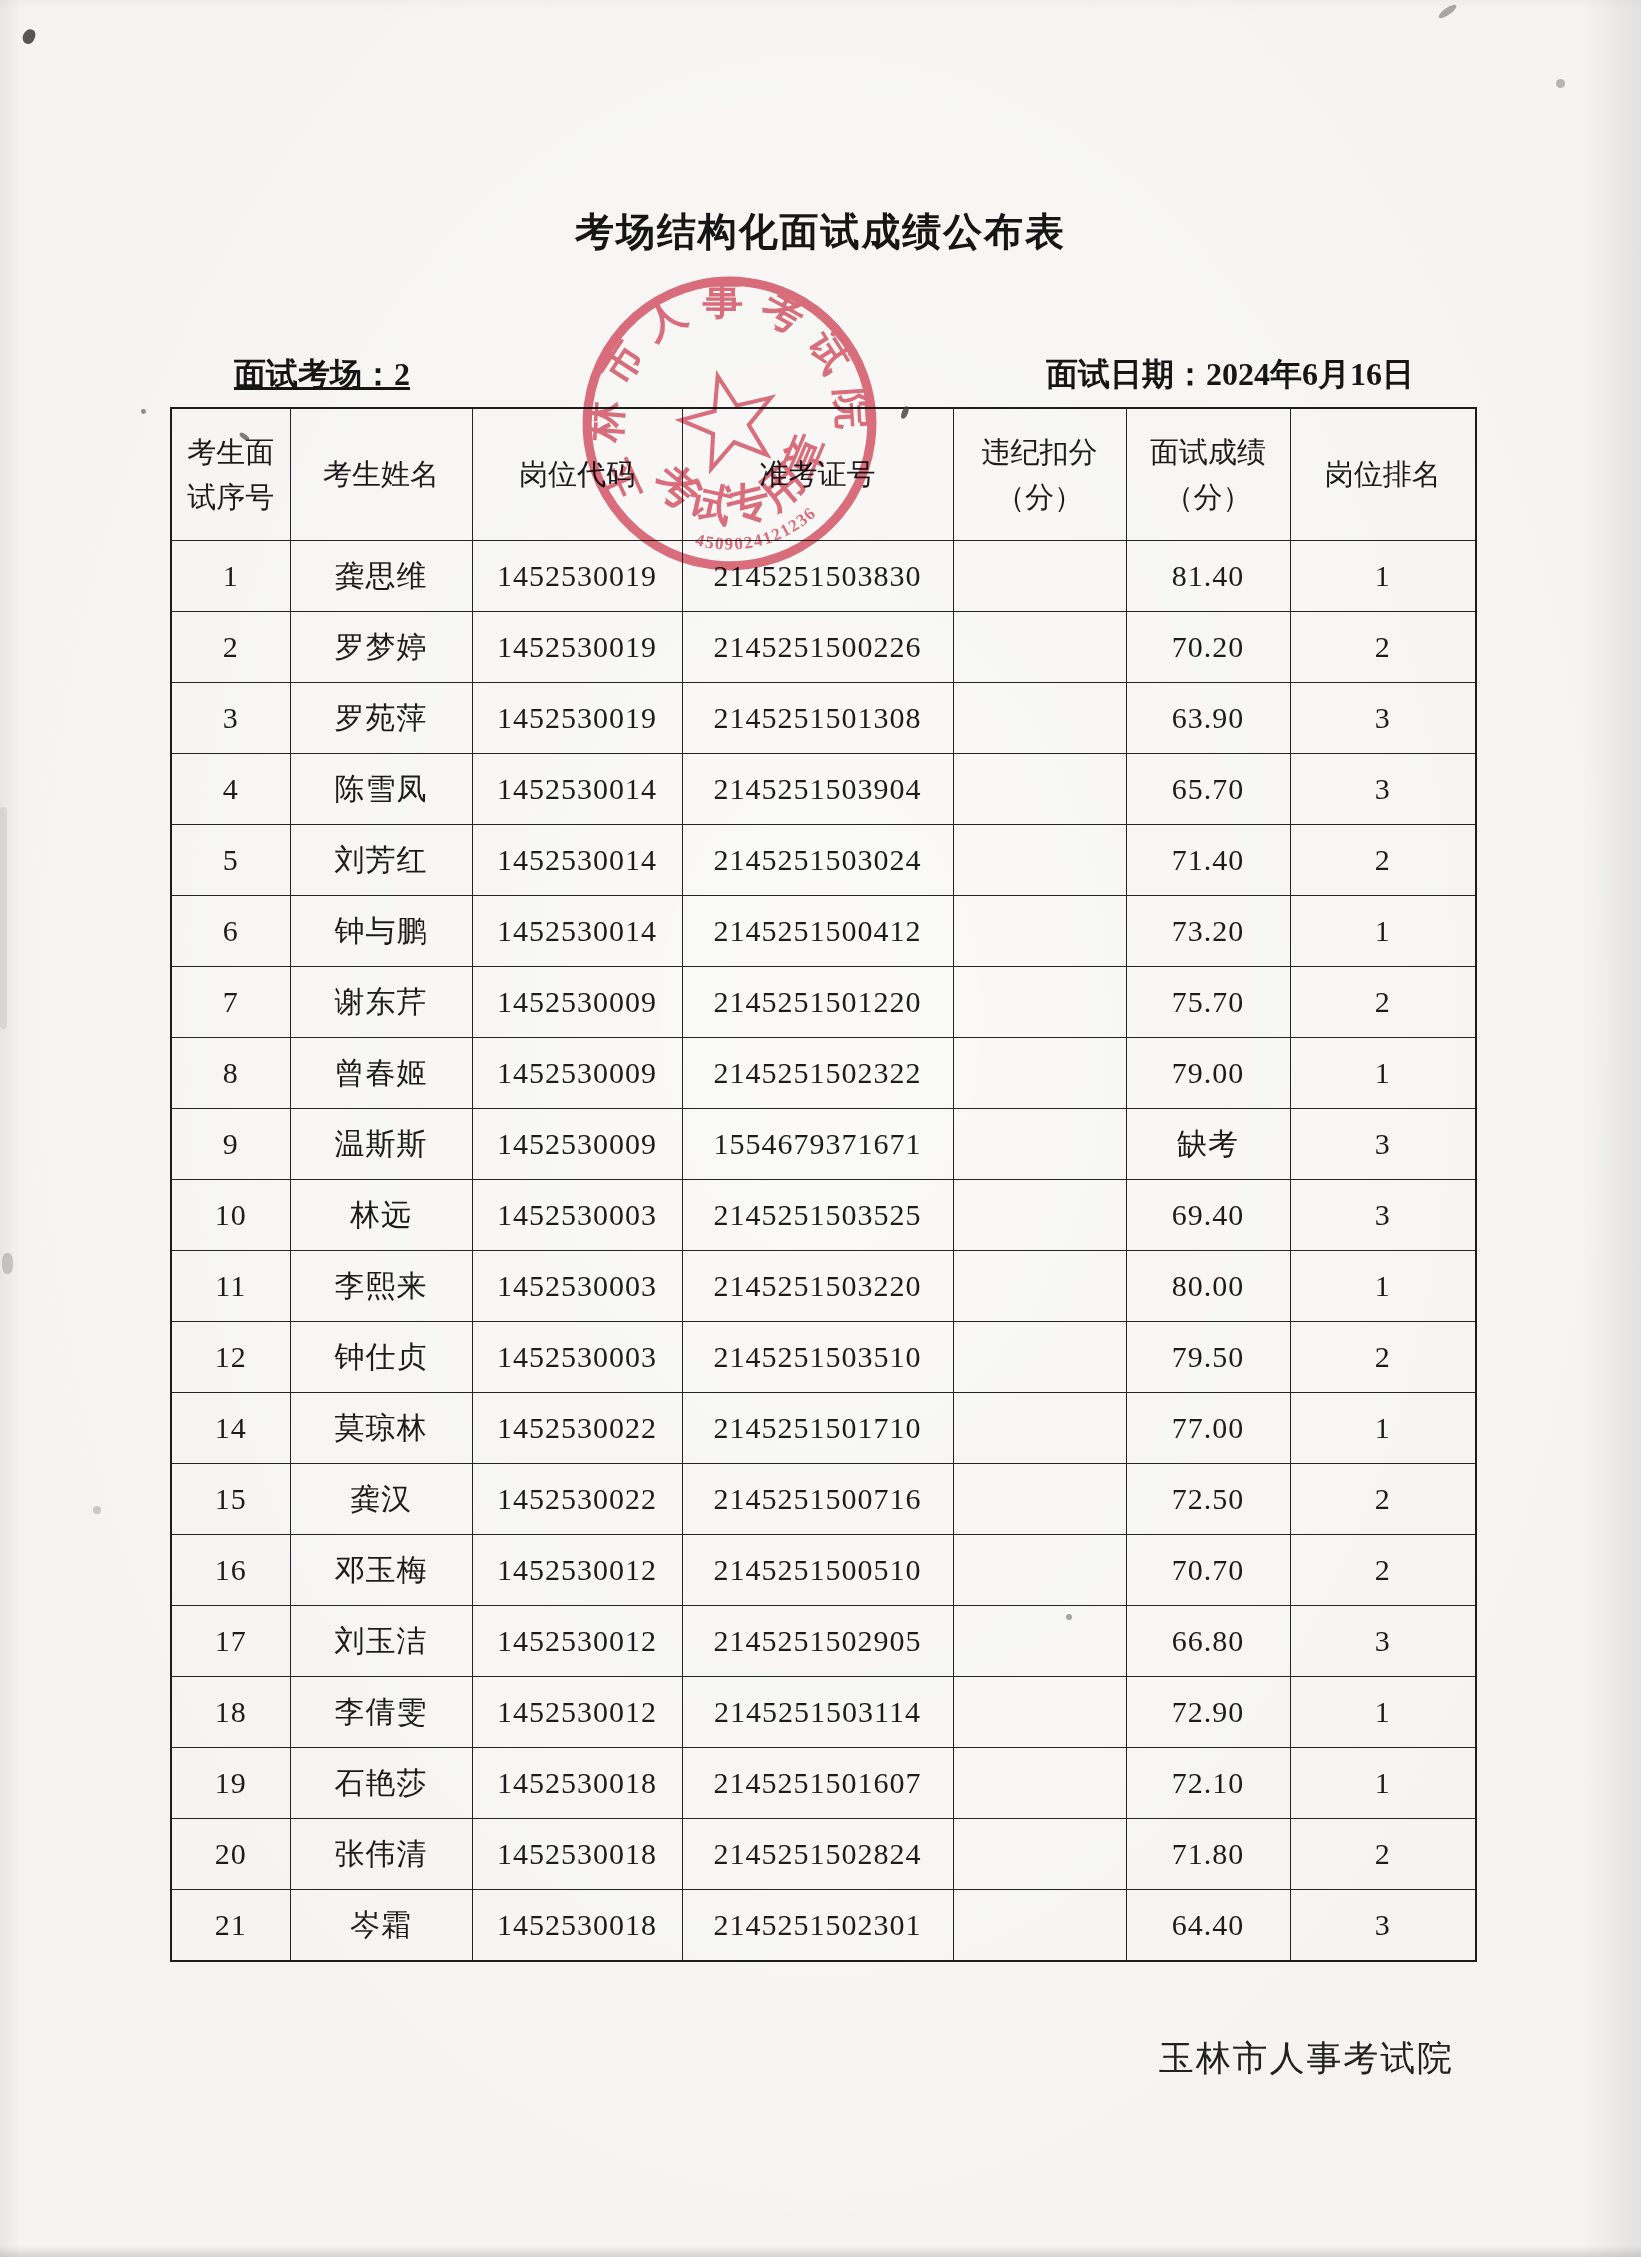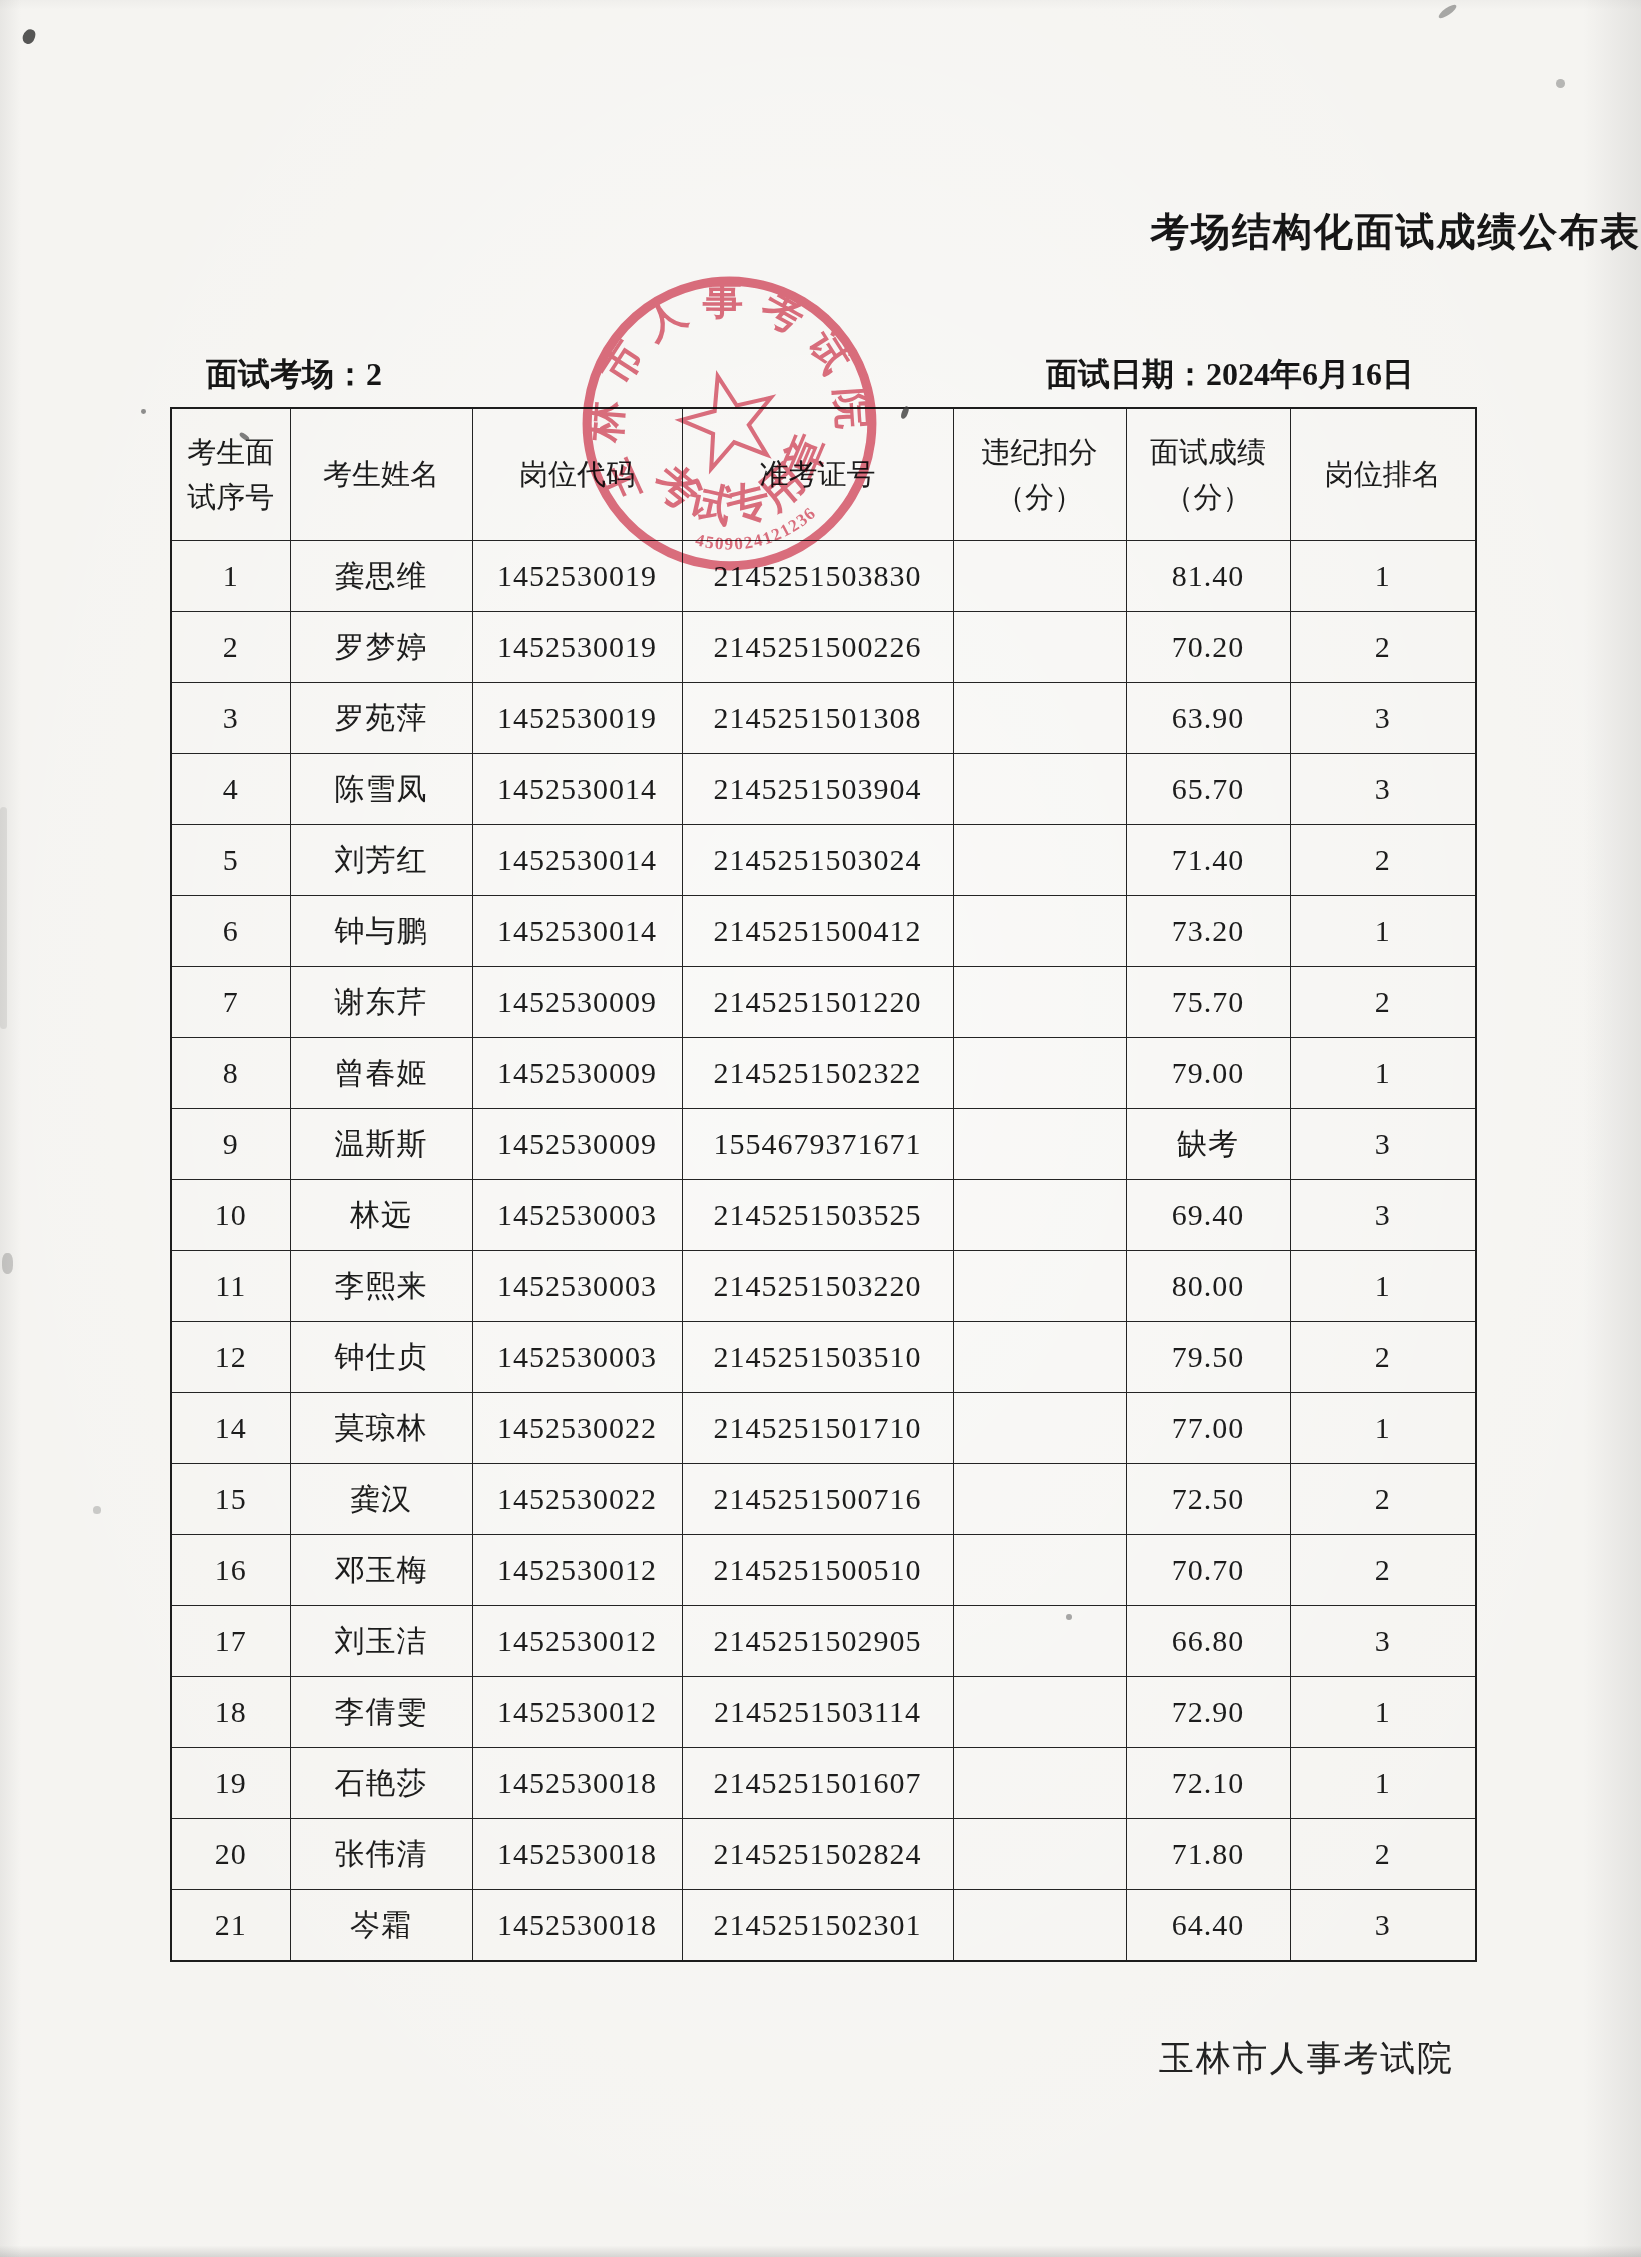--- a/index.html
+++ b/index.html
@@ -12,29 +12,29 @@
       linear-gradient(to left, rgba(105,105,105,.13), rgba(105,105,105,0) 58px),
       linear-gradient(to top, rgba(90,90,90,.20), rgba(90,90,90,0) 11.6px),
       linear-gradient(to bottom, rgba(120,120,120,.05), rgba(120,120,120,0) 9.7px),
       radial-gradient(ellipse at 50% 45%, rgba(255,255,255,.5), rgba(255,255,255,0) 75%);
     font-family:"Liberation Serif","DejaVu Serif",serif;
     color:#1f1f1f;
     overflow:hidden;
   }
   .doc-title{
     position:absolute;top:205px;left:0;width:100%;
-    text-align:right;font-size:39px;font-weight:700;letter-spacing:1.9px;
+    text-align:center;font-size:39px;font-weight:700;letter-spacing:1.9px;
     color:#161616;
   }
   .info-row{
     position:absolute;top:353px;left:170px;width:1306px;
     display:flex;justify-content:space-between;
     font-size:32px;font-weight:700;color:#161616;
   }
-  .info-room{margin-left:36px;}
+  .info-room{margin-left:64px;text-decoration:underline;}
   .info-date{margin-right:62px;}
   table.score-table{
     position:absolute;left:170px;top:407px;width:1306px;
     border-collapse:collapse;table-layout:fixed;
     background:transparent;
     border-radius:6px;
   }
   .score-table th,.score-table td{
     border:1.9px solid #242424;
     text-align:center;vertical-align:middle;

